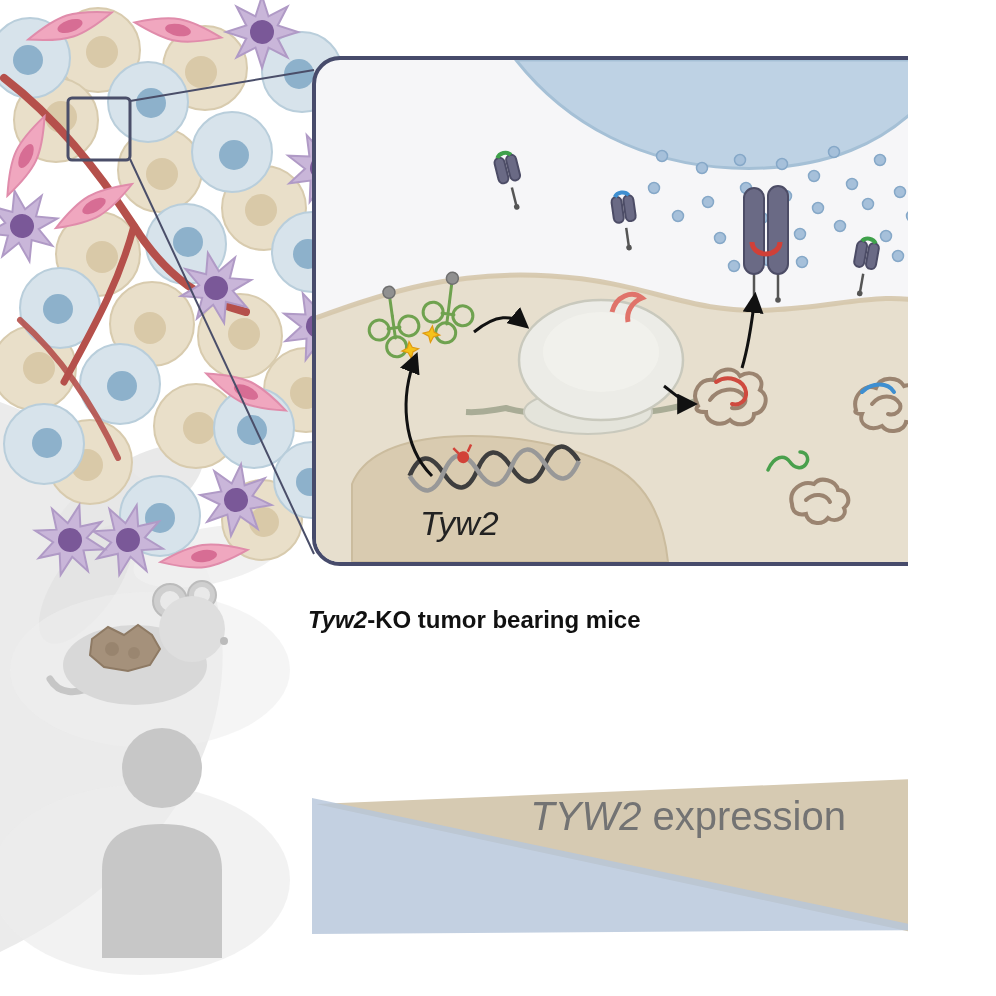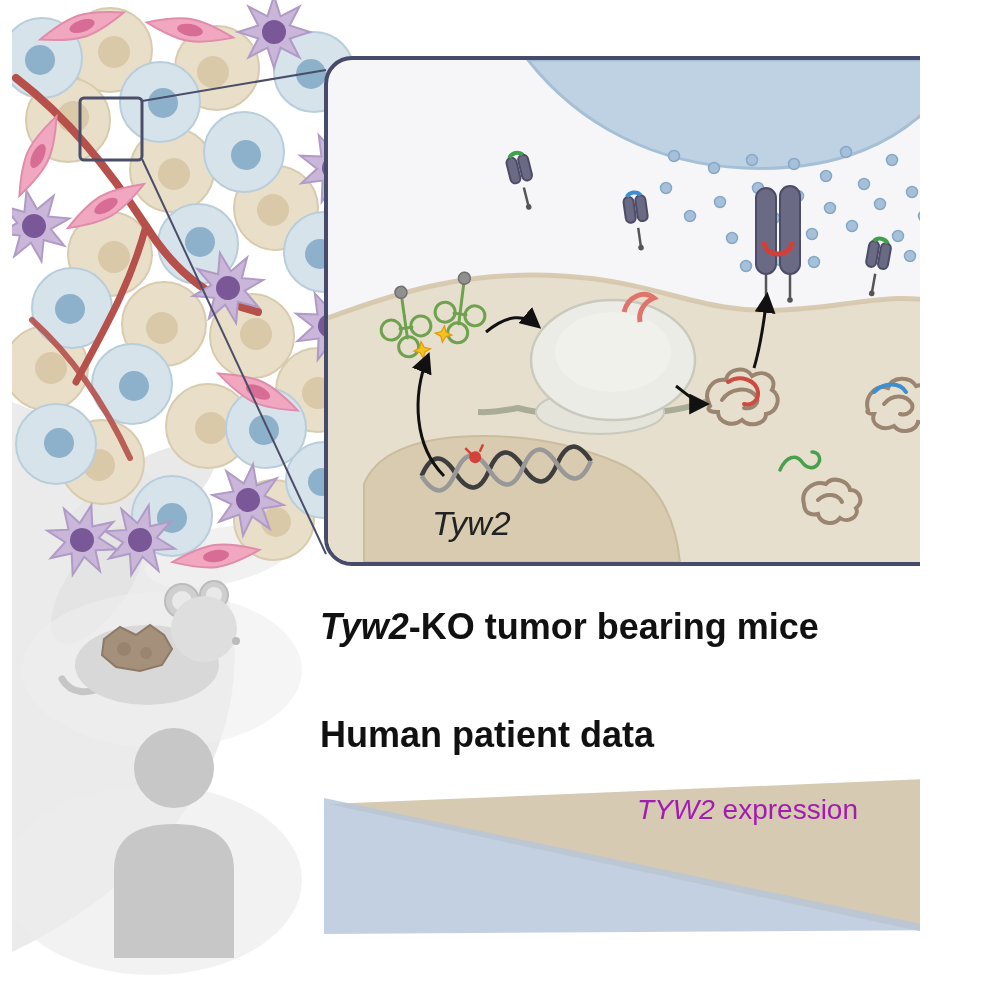--- a/index.html
+++ b/index.html
@@ -1,37 +1,37 @@
 <!DOCTYPE html>
 <html><head>
 <meta charset="utf-8">
 <style>
   html,body{margin:0;padding:0;background:#fff;}
   .canvas{position:relative;width:908px;height:996px;background:#ffffff;overflow:hidden;
-          font-family:"Liberation Sans",sans-serif;color:#1c1c1c;margin-left:12px;}
+          font-family:"Liberation Sans",sans-serif;color:#1c1c1c;}
   .abs{position:absolute;}
   svg{display:block;}
   
   .c-beige{fill:#e9dfc9;stroke:#d8cbae;stroke-width:2;}
   .n-beige{fill:#d9c9a8;}
   .c-blue{fill:#d7e3eb;stroke:#b9cedb;stroke-width:2;}
   .n-blue{fill:#8db1cb;}
   .c-purple{fill:#c9b6d9;stroke:#b09ac6;stroke-width:2;}
   .n-purple{fill:#7a5898;}
   .c-pink{fill:#f0a7bf;stroke:#e08cab;stroke-width:2;}
   .n-pink{fill:#d76d94;}
   .vessel{fill:none;stroke:#b5504b;stroke-linecap:round;}
   
   .panel{position:absolute;left:312px;top:56px;width:628px;height:510px;box-sizing:border-box;
          border:4px solid #474b6b;border-radius:28px;overflow:hidden;background:#f6f6f8;z-index:3;}
   .gene-label{position:absolute;left:104px;top:444px;font-size:34px;font-style:italic;
               font-weight:500;color:#222;z-index:2;}
-  .headline{position:absolute;font-size:36px;font-weight:700;color:#111;z-index:4;white-space:nowrap;}
+  .headline{position:absolute;font-size:24px;font-weight:700;color:#111;z-index:4;white-space:nowrap;}
   .headline .it{font-style:italic;}
-  .wedgelabel{position:absolute;font-size:28px;color:#a21caf;z-index:4;white-space:nowrap;}
+  .wedgelabel{position:absolute;font-size:40px;color:#737373;z-index:4;white-space:nowrap;}
   .wedgelabel .it{font-style:italic;}
   .arrowline{fill:none;stroke:#111;stroke-width:3;}
   .tangle{fill:none;stroke:#9b8470;stroke-width:4;stroke-linecap:round;}
   .mhc{fill:#6a6a85;stroke:#4c4c66;stroke-width:2;}
   .pinstick{stroke:#555;stroke-width:2.5;}
   .trna{fill:none;stroke:#6fa24f;stroke-width:3;stroke-linecap:round;}
 </style>
 </head>
 <body>
 
@@ -395,19 +395,18 @@
   </svg>
 
   <svg class="abs" style="left:308px;top:770px;z-index:1" width="640" height="176" viewBox="0 0 640 176">
     <polygon points="8,34 632,8 632,168" fill="#d6cab2"></polygon>
     <polygon points="4,28 4,164 630,160" fill="#b6c6da" fill-opacity="0.82"></polygon>
   </svg>
 
   <div class="headline" style="left:308px;top:606px">
     <span class="it">Tyw2</span><span>-KO tumor bearing mice</span>
   </div>
-  <div class="headline" style="left:308px;top:714px">Human patient data</div>
 
   <div class="wedgelabel" style="right:62px;top:794px">
     <span class="it">TYW2</span><span> expression</span>
   </div>
 
 </div>
 
 </body></html>

